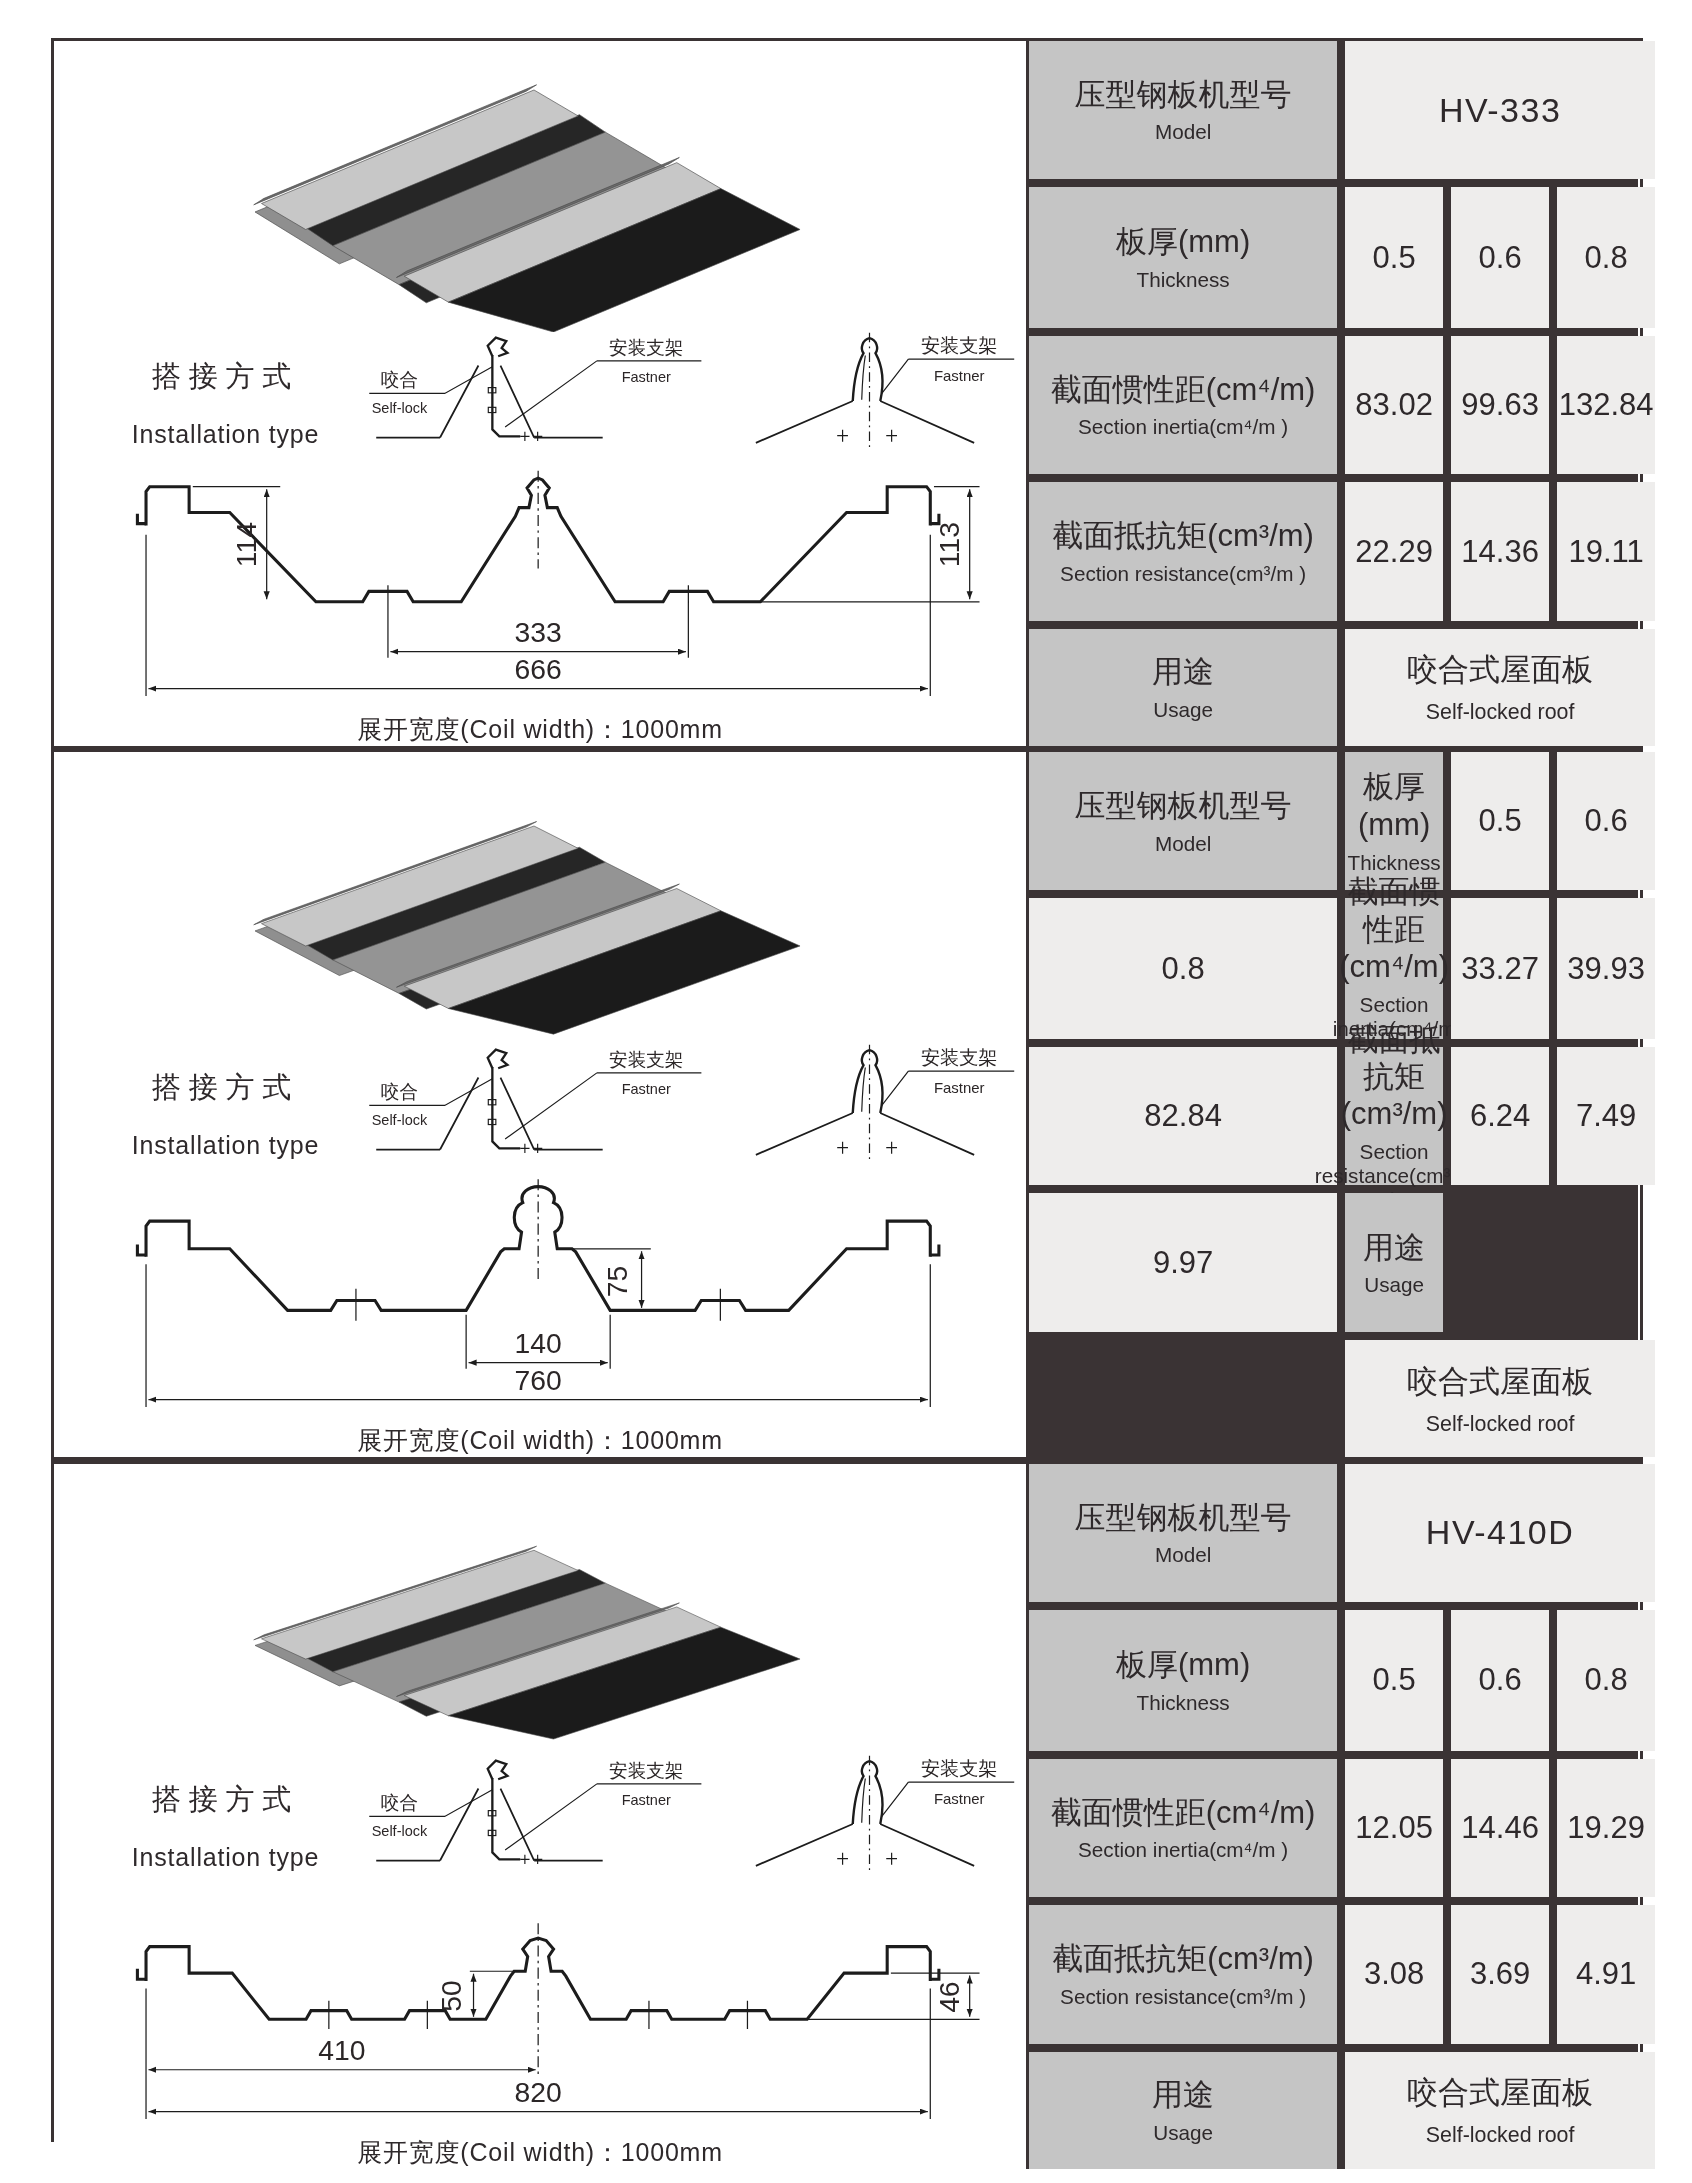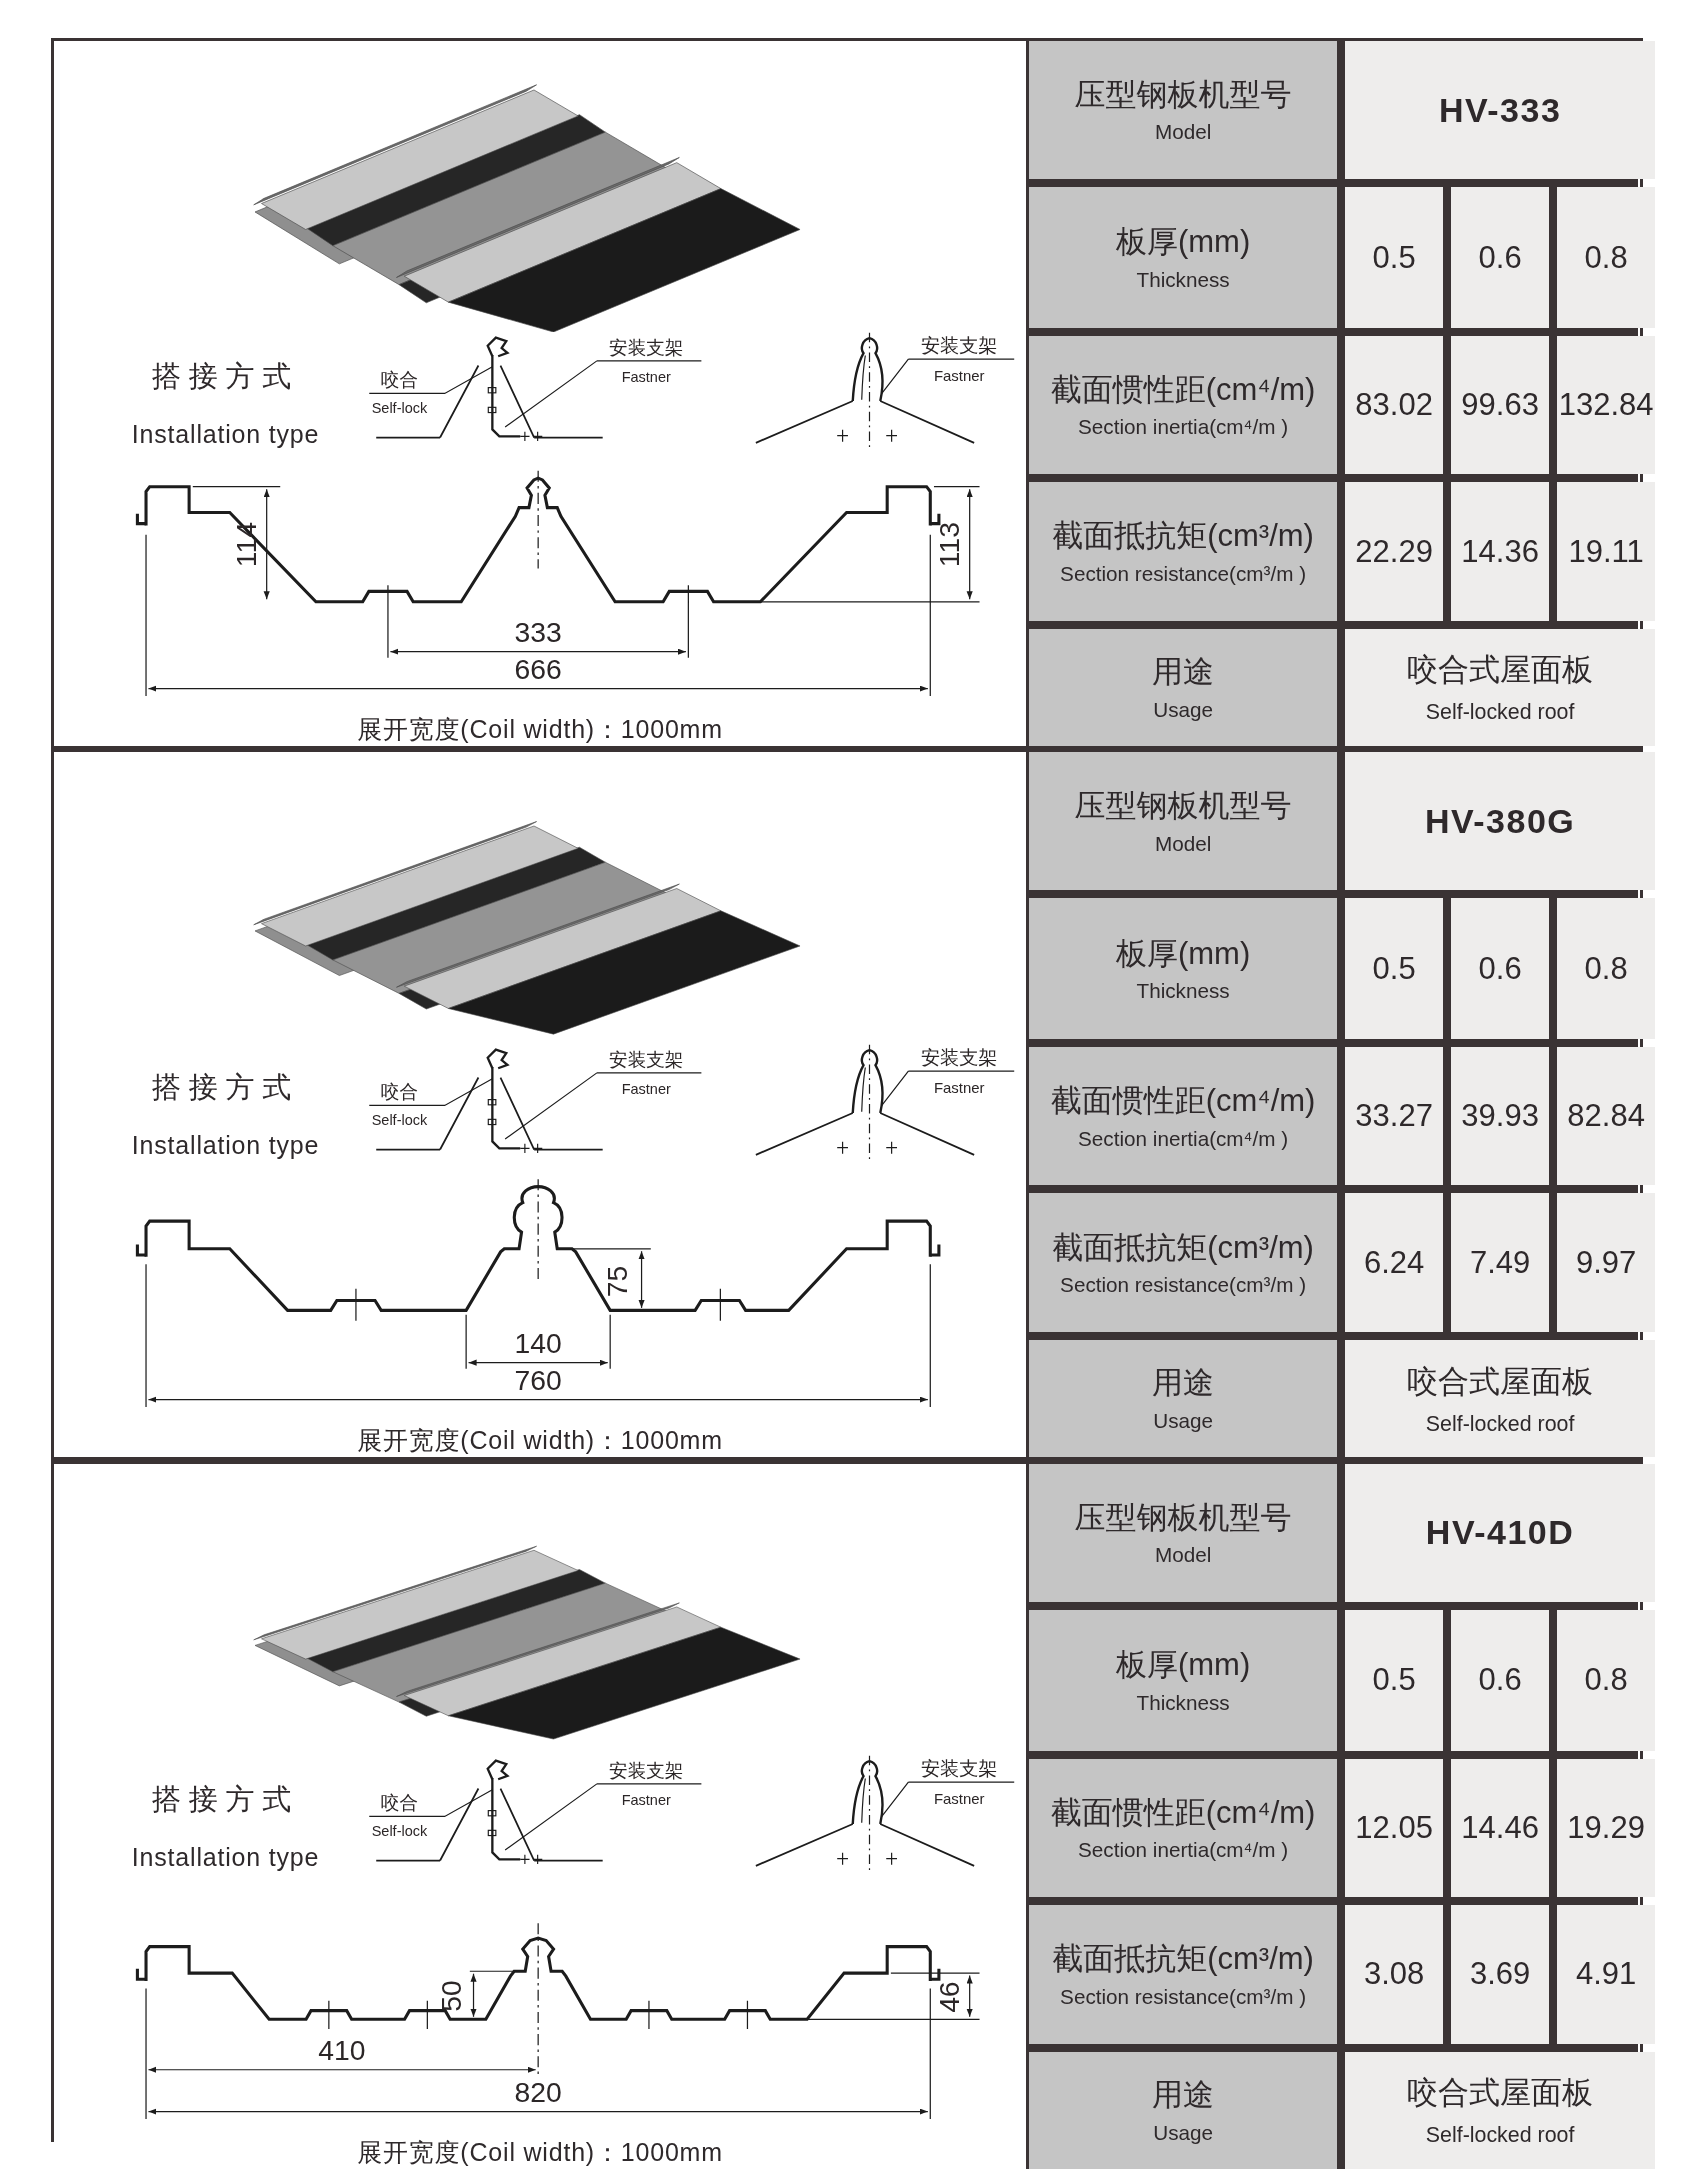--- a/index.html
+++ b/index.html
@@ -42,21 +42,21 @@
     grid-template-columns:308px 98px 98px 98px;
     grid-template-rows:138px 141px 138px 139px 1fr;
     gap:8px;
   }
   .cell { display:flex; flex-direction:column; align-items:center; justify-content:center; text-align:center; }
   .lbl { background:#c5c5c5; }
   .val { background:#eeedec; font-size:31px; }
   .span3 { grid-column:2 / 5; }
   .lbl .zh { font-size:31px; line-height:1.2; padding:0 7.7px; }
   .lbl .en { font-size:20.7px; margin-top:7.7px; padding:0 6.1px; }
-  .model-val { font-size:34px; letter-spacing:1.5px;font-weight:bold; }
+  .model-val { font-size:34px; letter-spacing:1.5px; }
   .usage-val .zh { font-size:31px; }
   .usage-val .en { font-size:21.4px; margin-top:9.2px; }
 </style>
 </head>
 <body>
 
 <svg width="0" height="0" style="position:absolute" aria-hidden="true">
   <defs>
     <g id="panel3d" stroke="#4a4a4a" stroke-width="1">
       <polygon points="60,245 480,70 610,150 190,325" fill="#8f8f8f"></polygon>
@@ -223,21 +223,20 @@
         <text class="dim-num" x="737" y="344" text-anchor="middle">760</text>
       </svg>
       <div class="coil">展开宽度(Coil width)：1000mm</div>
     </div>
     <div class="vline"></div>
     <div class="spec">
       <div class="cell lbl">
         <div class="zh">压型钢板机型号</div>
         <div class="en">Model</div>
       </div>
-      <div class="cell val span3 model-val">HV-380G</div>
       <div class="cell lbl">
         <div class="zh">板厚(mm)</div>
         <div class="en">Thickness</div>
       </div>
       <div class="cell val">0.5</div>
       <div class="cell val">0.6</div>
       <div class="cell val">0.8</div>
       <div class="cell lbl">
         <div class="zh">截面惯性距(cm⁴/m)</div>
         <div class="en">Section inertia(cm⁴/m )</div>

